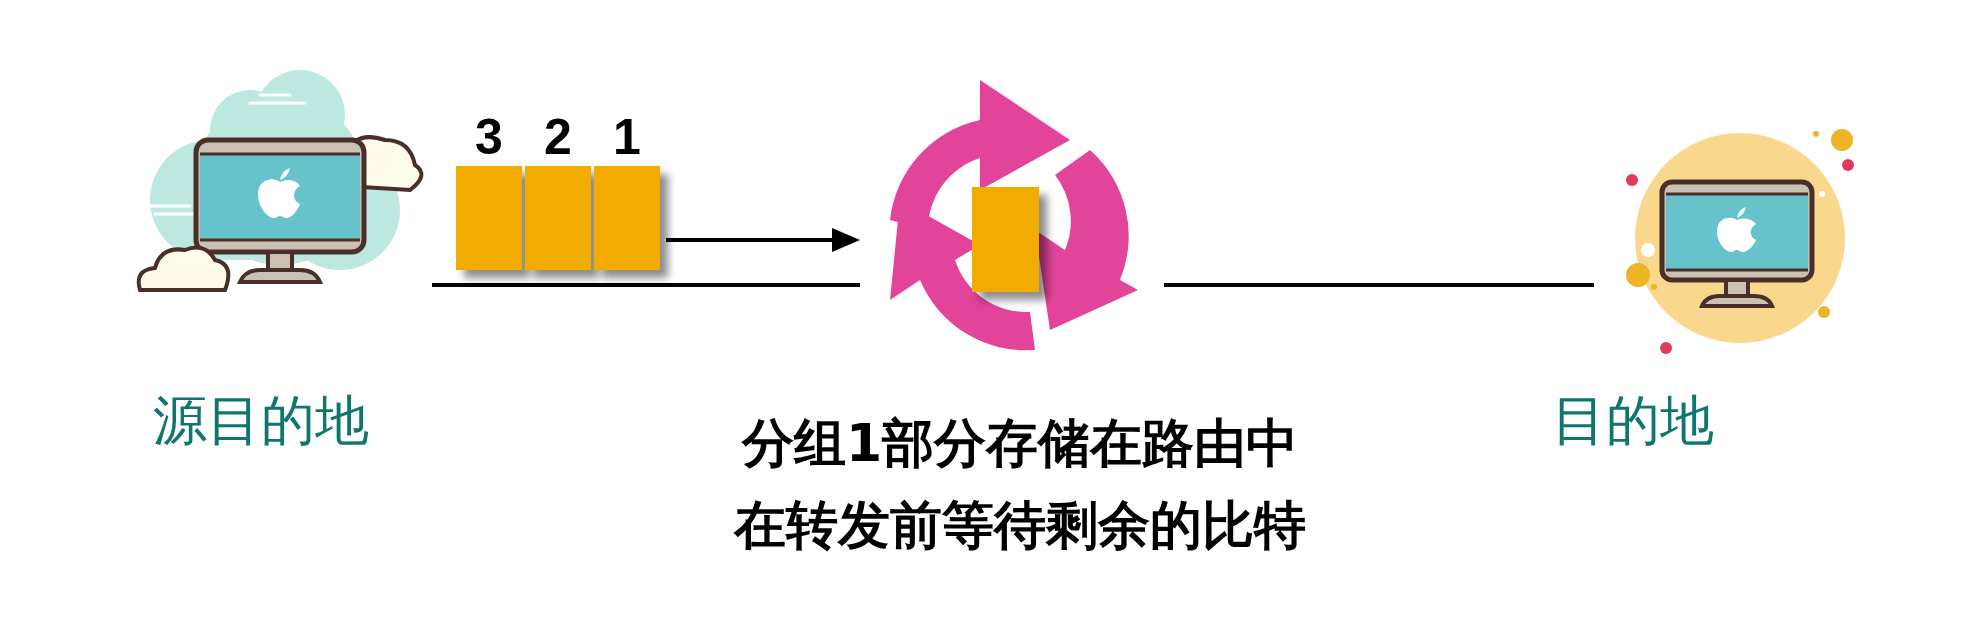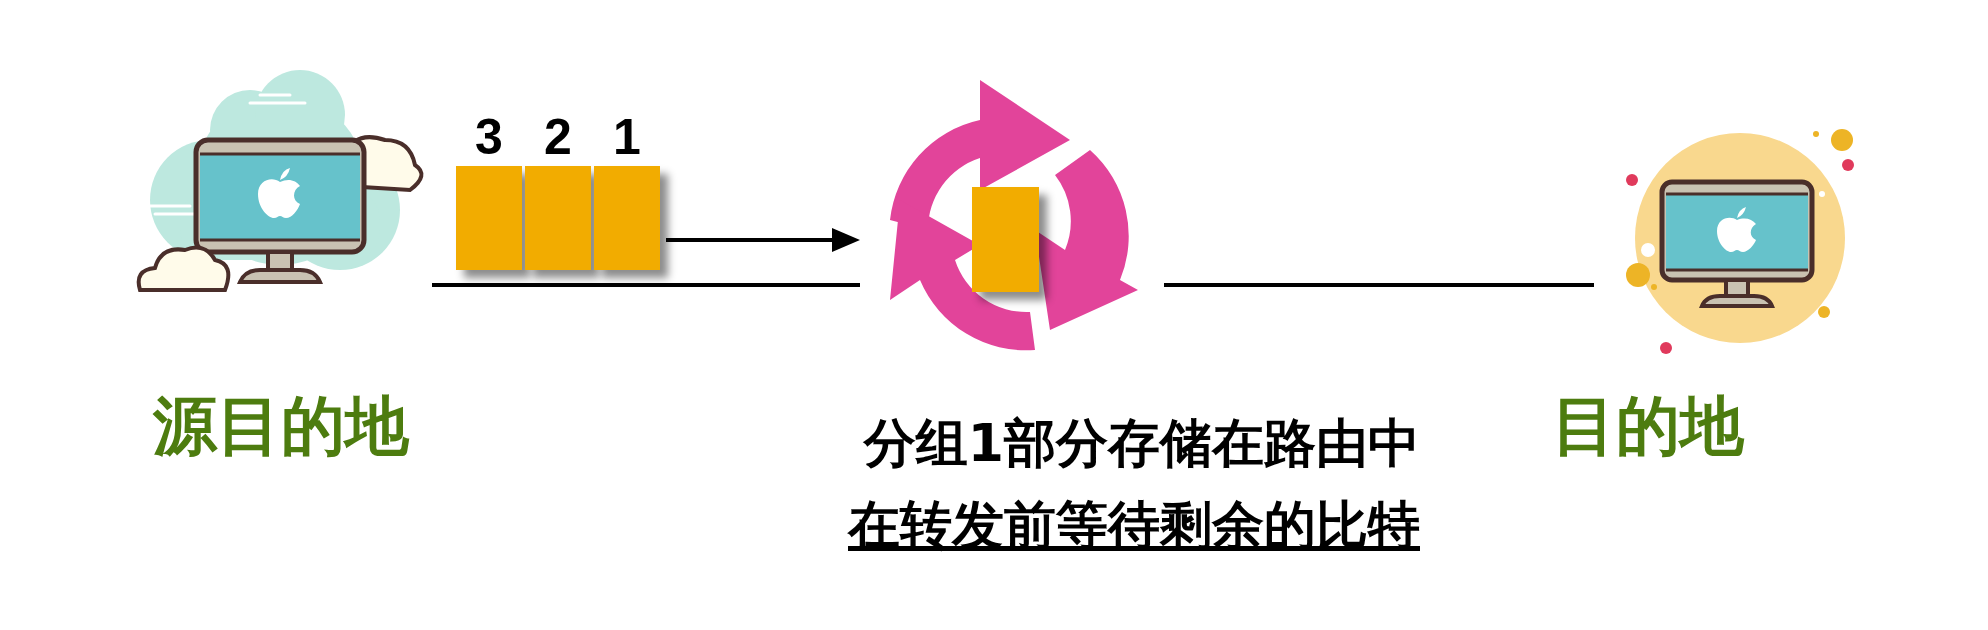--- a/index.html
+++ b/index.html
@@ -1,20 +1,20 @@
 <!DOCTYPE html>
 <html><head>
   <meta charset="utf-8">
   <style>
     html, body { margin:0; padding:0; background:#ffffff; }
     body { width:1988px; height:630px; position:relative; overflow:hidden;
            font-family:"DejaVu Sans", "Liberation Sans", sans-serif; }
     .abs { position:absolute; }
-    .label { position:absolute; font-weight:bold; color:#4d7c0f; font-size:64px; line-height:1; white-space:nowrap; }
-    .caption { position:absolute; left:620px; width:800px; text-align:right; font-weight:bold; font-size:52px; line-height:78px; color:#000; }
+    .label { position:absolute; font-weight:normal; color:#0f766e; font-size:54px; line-height:1; white-space:nowrap; }
+    .caption { position:absolute; left:620px; width:800px; text-align:center; font-weight:bold; font-size:52px; line-height:78px; color:#000; }
     .packet { position:absolute; width:66px; height:104px; background:#F2AC00; box-shadow:8px 8px 8px rgba(0,0,0,0.45); }
     .num { position:absolute; top:112px; font-weight:bold; font-size:50px; line-height:1; color:#000; width:66px; text-align:center; font-family:"Liberation Sans", sans-serif; }
     .hline { position:absolute; height:4px; background:#000; }
   </style>
 </head>
 <body>
 
 <div class="abs" style="left:130px;top:70px;width:300px;height:240px;">
   <svg width="300" height="240" viewBox="0 0 300 240">
 
@@ -102,13 +102,13 @@
     <path d="M82 186 q4 -10 18 -10 h34 q14 0 18 10 z" fill="#C9C2B2" stroke="#4A2E2A" stroke-width="4"></path>
     <path d="M117 100 c-7 -5 -20 -2 -20 11 c0 12 9 21 14 21 c3 0 4 -2 6 -2 c2 0 3 2 6 2 c5 0 11 -7 13 -12 c-7 -3 -7 -12 0 -16 c-4 -5 -11 -7 -19 -4 z" fill="#ffffff"></path>
     <path d="M117 98 q2 -9 9 -11 q-2 8 -9 11 z" fill="#ffffff"></path>
   </svg>
 </div>
 
 <div class="label" style="left:153px;top:394px;">源目的地</div>
 <div class="label" style="left:1552px;top:394px;">目的地</div>
 
 <div class="caption" style="top:404px;">分组1部分存储在路由中</div>
-<div class="caption" style="top:486px;text-decoration:underline;">在转发前等待剩余的比特</div>
+<div class="caption" style="top:486px;">在转发前等待剩余的比特</div>
 
 </body></html>

